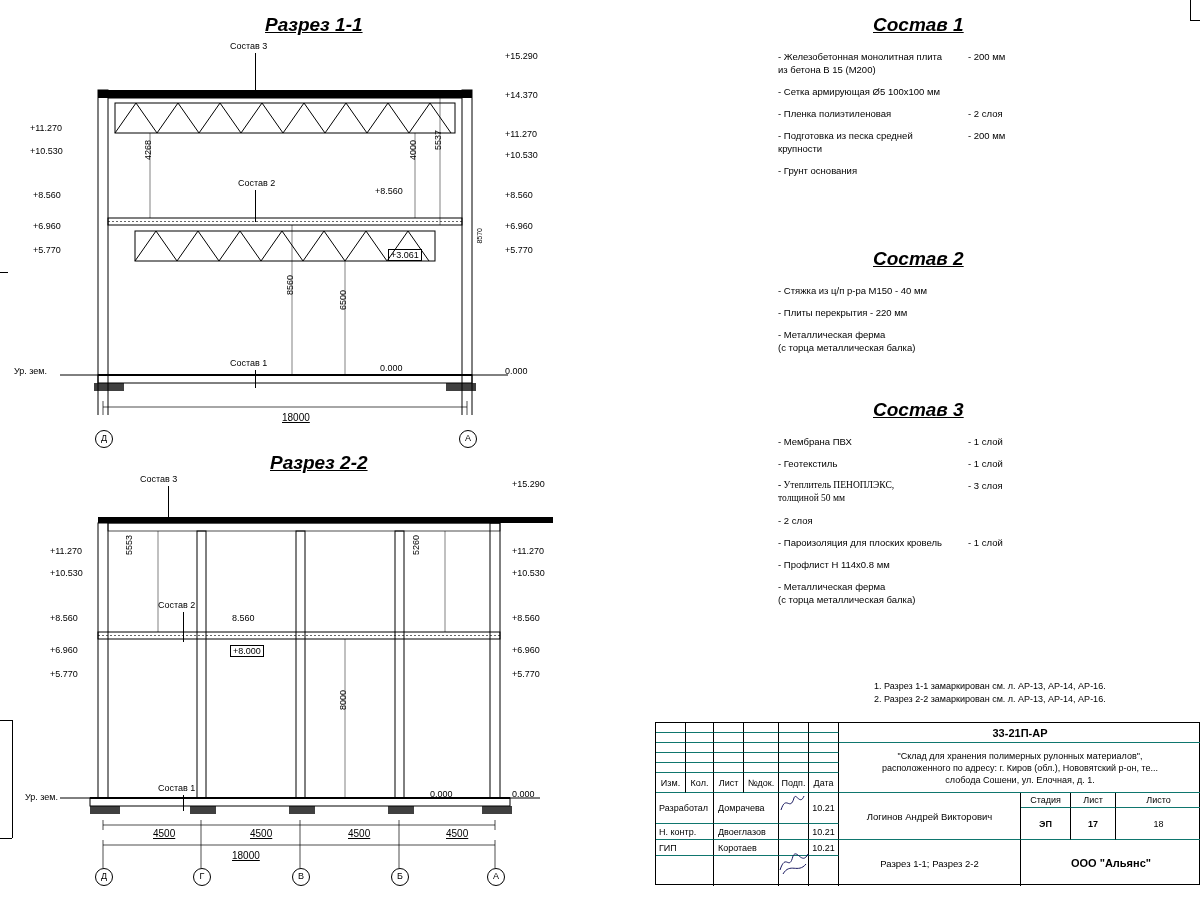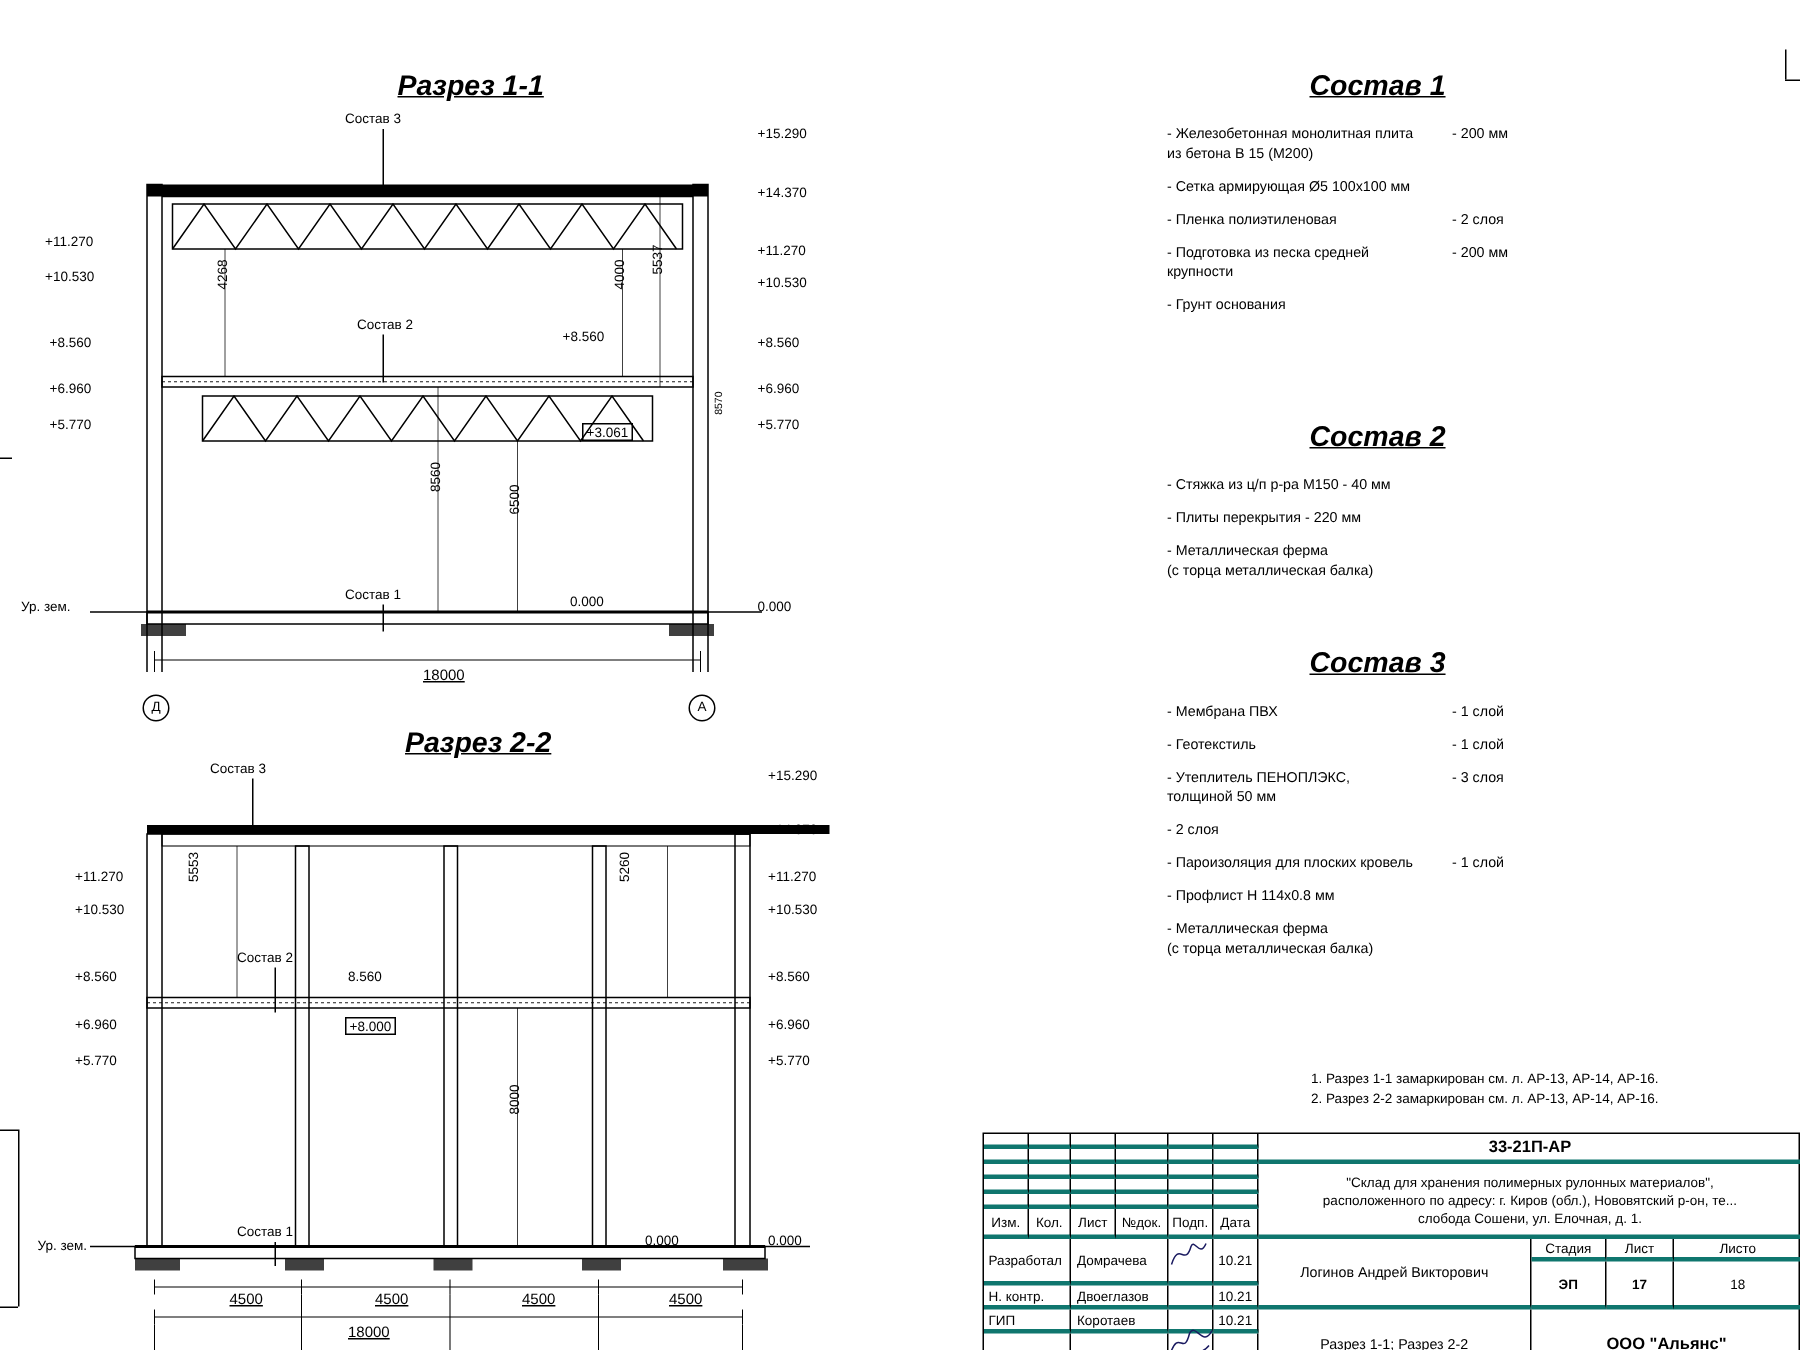--- a/index.html
+++ b/index.html
@@ -4,21 +4,21 @@
 <style>
   html,body{margin:0;padding:0;}
   body{
     width:1200px;height:900px;
     background:#ffffff;
     font-family:"Liberation Sans", sans-serif;
     color:#000;
     position:relative;
     overflow:hidden;
   }
-  .page{position:absolute;left:0;top:0;width:1200px;height:768px;margin-top:33px;}
+  .page{position:absolute;left:0;top:0;width:1200px;height:768px;}
   .abs{position:absolute;}
   .ttl{font-style:italic;font-weight:bold;font-size:19px;text-decoration:underline;white-space:nowrap;}
   .lbl{font-size:9px;white-space:nowrap;}
   .lbl10{font-size:10px;white-space:nowrap;text-decoration:underline;}
   .vert{writing-mode:vertical-rl;transform:rotate(180deg);font-size:9px;}
   .line{background:#000;position:absolute;}
   .vl{width:1px;}
   .circ{position:absolute;border:1px solid #000;border-radius:50%;width:16px;height:16px;
         font-size:9px;text-align:center;line-height:15px;}
   .elev{font-size:9px;white-space:nowrap;}
@@ -26,21 +26,21 @@
   
   .spec{position:absolute;font-size:9.5px;line-height:13px;}
   .spec .row{display:flex;white-space:nowrap;margin-bottom:9px;}
   .spec .nm{width:190px;}
   .spec .vl2{width:80px;}
   
   .stamp{position:absolute;border:1px solid #000;box-sizing:border-box;}
   .stamp .cell{position:absolute;box-sizing:border-box;font-size:9px;
      display:flex;align-items:center;justify-content:center;text-align:center;overflow:hidden;}
   .br{border-right:1px solid #000;}
-  .bb{border-bottom:3px solid #0f766e;}
+  .bb{border-bottom:1px solid #0f766e;}
   svg{display:block;}
 </style>
 </head>
 <body>
 
 <div class="page">
 
   <div class="abs ttl" style="left:265px;top:14px;">Разрез 1-1</div>
 
   <div class="abs lbl" style="left:230px;top:41px;">Состав 3</div>
@@ -273,21 +273,21 @@
   <div class="spec" style="left:778px;top:435px;width:320px;">
     <div class="row">
         <div class="nm" style="white-space:pre-line;">- Мембрана ПВХ</div>
         <div class="vl2">- 1 слой</div>
       </div>
     <div class="row">
         <div class="nm" style="white-space:pre-line;">- Геотекстиль</div>
         <div class="vl2">- 1 слой</div>
       </div>
     <div class="row">
-        <div class="nm" style="white-space:pre-line;">- Утеплитель ПЕНОПЛЭКС,
+        <div class="nm" style="white-space:pre-line;font-family:Liberation Serif, serif;">- Утеплитель ПЕНОПЛЭКС,
   толщиной 50 мм</div>
         <div class="vl2">- 3 слоя</div>
       </div>
     <div class="row">
         <div class="vl2">- 2 слоя</div>
       </div>
     <div class="row">
         <div class="nm" style="white-space:pre-line;">- Пароизоляция для плоских кровель</div>
         <div class="vl2">- 1 слой</div>
       </div>

